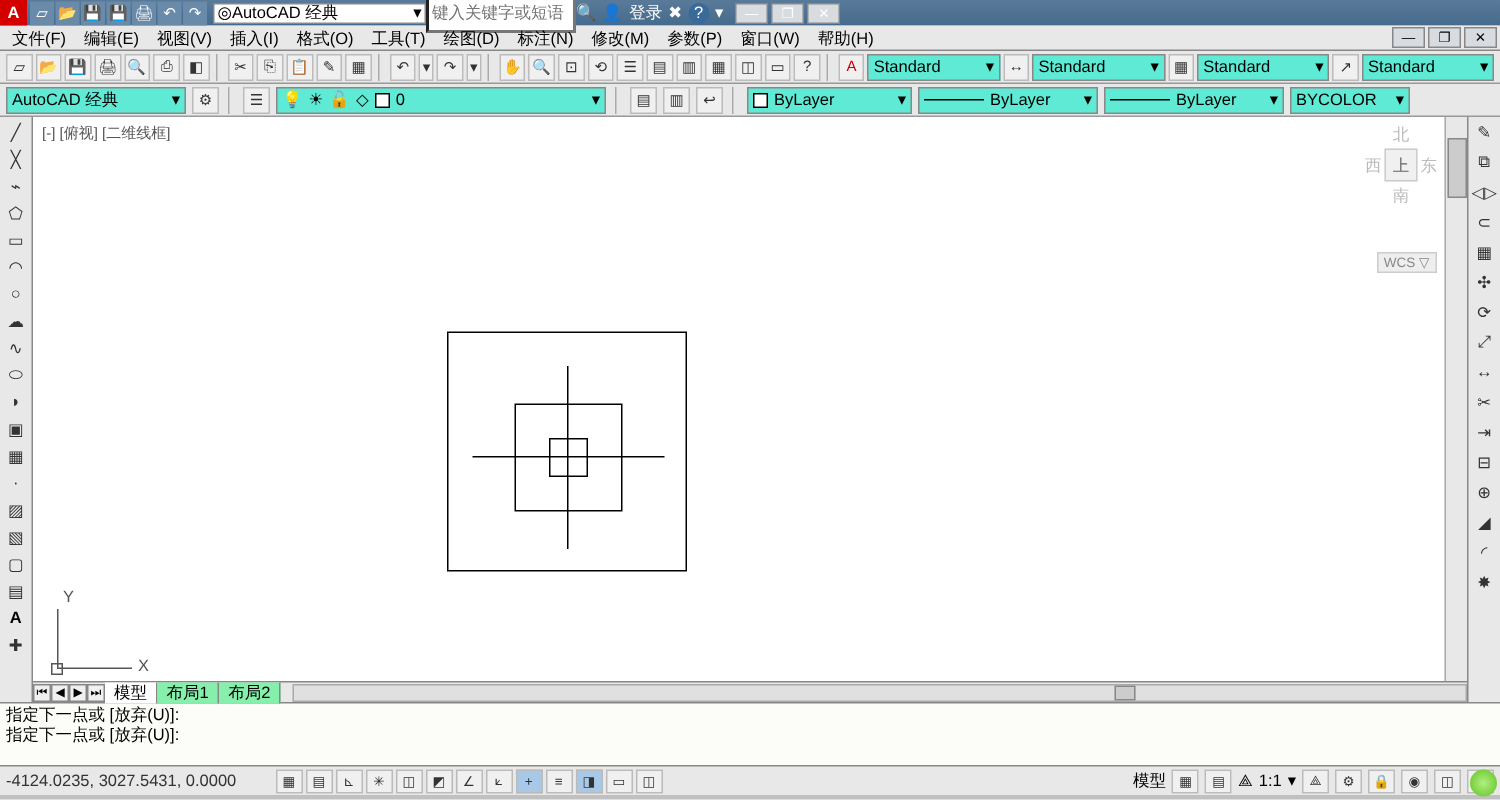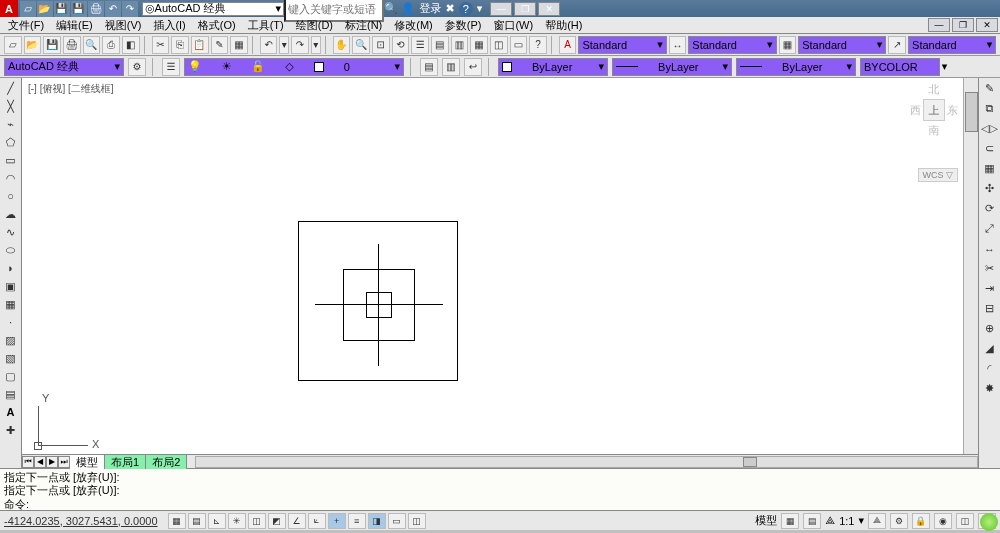--- a/index.html
+++ b/index.html
@@ -21,21 +21,21 @@
 
 
 .menu-bar { height: 17px; background: #e8e8e8; display: flex; align-items: center; padding-left: 8px; gap: 12px; color: #000; border-bottom: 1px solid #888; }
 .menu-item { cursor: default; }
 .menu-bar .doc-controls { margin-left: auto; display: flex; gap: 2px; margin-right: 2px; }
 
 
 .toolbar { height: 22px; background: #e8e8e8; border-bottom: 1px solid #999; display: flex; align-items: center; padding: 0 4px; gap: 2px; }
 .tbtn { width: 18px; height: 18px; background: #f0f0f0; border: 1px solid #bbb; display: flex; align-items: center; justify-content: center; font-size: 10px; color: #333; }
 .tsep { width: 4px; height: 18px; border-left: 1px solid #aaa; margin: 0 2px; }
-.tdd { height: 18px; background: #8b5cf6; border: 1px solid #888; display: flex; align-items: center; padding: 0 3px; gap: 20px; }
+.tdd { height: 18px; background: #5eead4; border: 1px solid #888; display: flex; align-items: center; padding: 0 3px; gap: 4px; }
 .tdd .arrow { margin-left: auto; padding-left: 4px; color: #000; }
 .white-sw { background: #fff; border: 1px solid #000; width: 10px; height: 10px; display: inline-block; }
 
 .ribbon2 { height: 22px; background: #e8e8e8; border-bottom: 1px solid #999; display: flex; align-items: center; padding: 0 4px; gap: 4px; }
 
 
 .main { display: flex; height: 390px; background: #4d4d4d; }
 .left-tools { width: 22px; background: #e8e8e8; border-right: 1px solid #888; display: flex; flex-direction: column; align-items: center; padding-top: 2px; gap: 2px; }
 .lt-btn { width: 18px; height: 16px; display: flex; align-items: center; justify-content: center; font-size: 11px; color: #333; }
 .right-tools { width: 22px; background: #e8e8e8; border-left: 1px solid #888; display: flex; flex-direction: column; align-items: center; padding-top: 2px; gap: 4px; }
@@ -72,21 +72,21 @@
 .hscroll { flex: 1; margin-left: 8px; height: 12px; background: #e0e0e0; border: 1px solid #aaa; position: relative; }
 .hscroll-thumb { position: absolute; left: 0; width: 14px; height: 10px; background: #ccc; border: 1px solid #888; }
 
 
 .cmd-area { background: #fcfcf8; border-top: 1px solid #888; padding: 2px 4px; height: 42px; font-family: SimSun, monospace; font-size: 11px; color: #000; }
 .cmd-line { line-height: 13px; }
 .cmd-input-row { display: flex; align-items: center; }
 
 
 .status-bar { height: 20px; background: #e8e8e8; border-top: 1px solid #888; display: flex; align-items: center; padding: 0 4px; gap: 2px; }
-.coords { color: #333; margin-right: 8px; text-decoration: underline; }
+.coords { color: #333; margin-right: 24px; }
 .sbtn { width: 18px; height: 16px; background: #f0f0f0; border: 1px solid #bbb; display: flex; align-items: center; justify-content: center; font-size: 9px; color: #333; }
 .sbtn.on { background: #a8c8e8; }
 .status-right { margin-left: auto; display: flex; align-items: center; gap: 4px; }
 .green-dot { width: 18px; height: 18px; border-radius: 50%; background: radial-gradient(#b0f080, #60c020); position: absolute; right: 2px; bottom: 2px; }
 
 .scroll-v { position: absolute; right: 22px; top: 78px; width: 15px; height: 376px; background: #e8e8e8; border-left: 1px solid #aaa; }
 .scroll-v-thumb { width: 13px; height: 40px; background: #ccc; border: 1px solid #888; margin: 14px auto 0; }
 </style>
 </head>
 <body>
@@ -331,23 +331,20 @@
     <div class="lt-btn">⊕</div>
     <div class="lt-btn">◢</div>
     <div class="lt-btn">◜</div>
     <div class="lt-btn">✸</div>
   </div>
 </div>
 
 <div class="cmd-area">
   <div class="cmd-line">指定下一点或 [放弃(U)]:</div>
   <div class="cmd-line">指定下一点或 [放弃(U)]:</div>
-  <div class="cmd-input-row">
-    <span>命令:</span>
-  </div>
 </div>
 
 <div class="status-bar">
   <span class="coords">-4124.0235, 3027.5431, 0.0000</span>
   <div class="sbtn">▦</div>
   <div class="sbtn">▤</div>
   <div class="sbtn">⊾</div>
   <div class="sbtn">✳</div>
   <div class="sbtn">◫</div>
   <div class="sbtn">◩</div>

